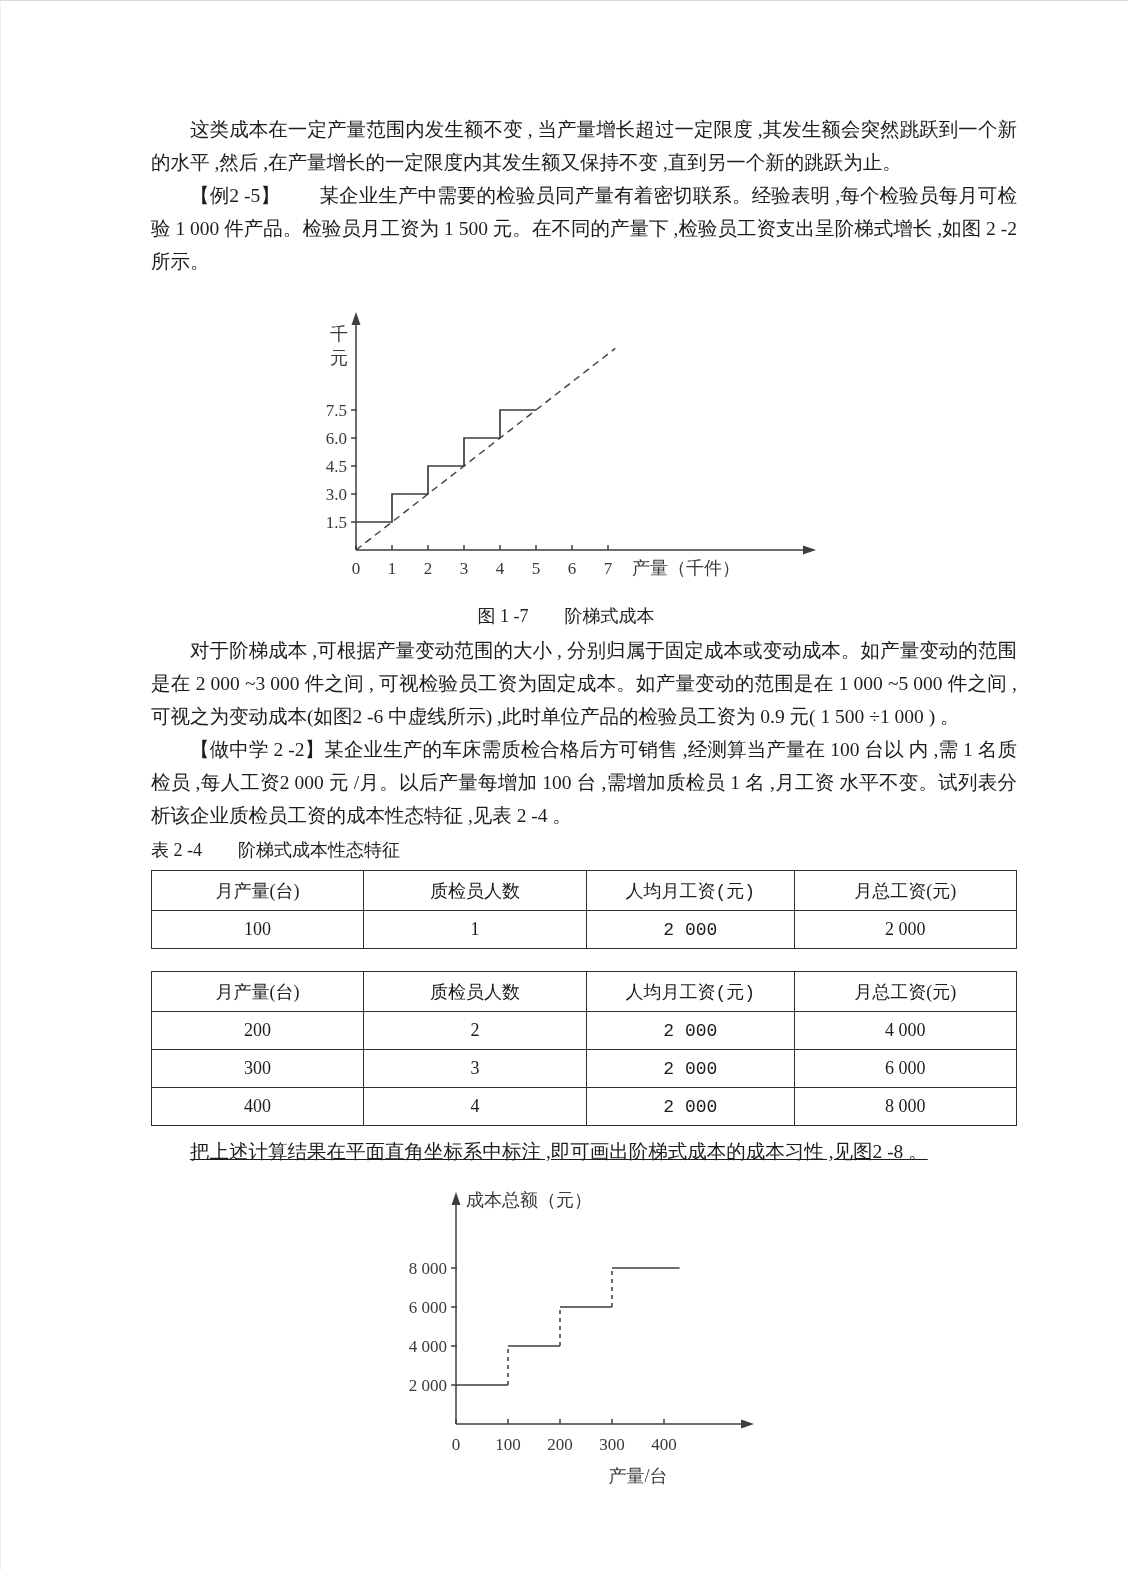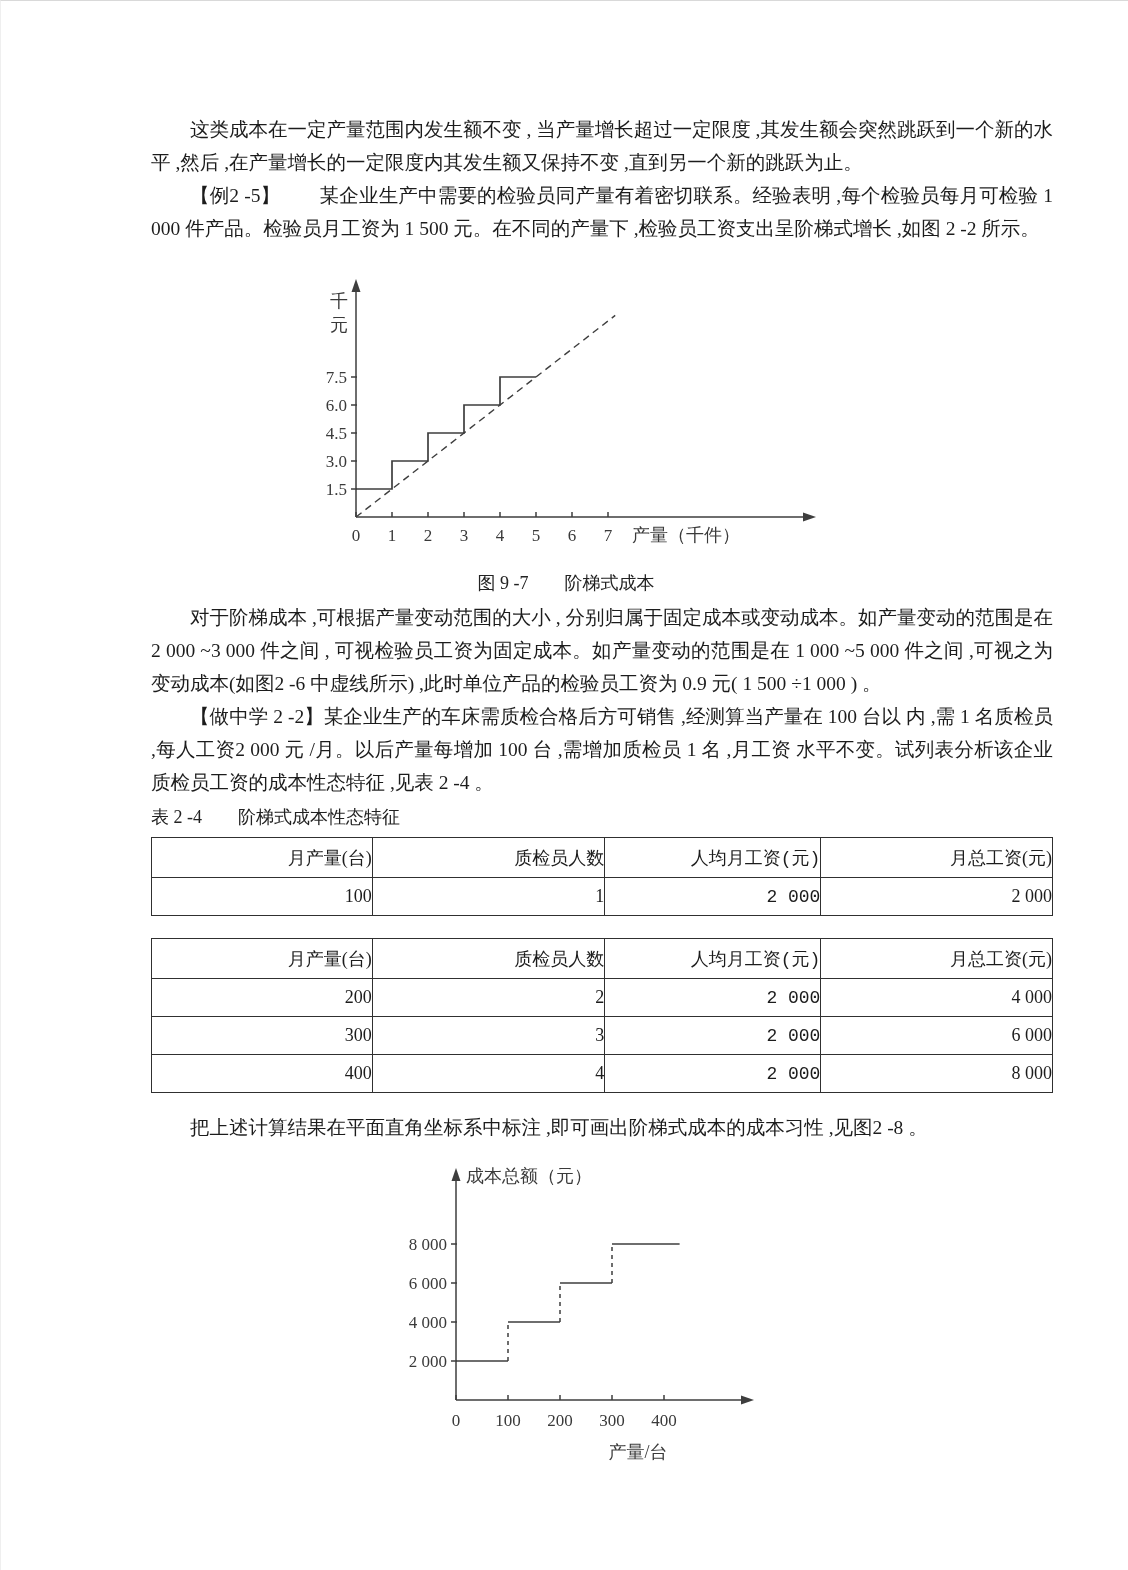--- a/index.html
+++ b/index.html
@@ -4,43 +4,43 @@
 <style>
   * { margin:0; padding:0; box-sizing:border-box; }
   html, body { background:#ffffff; }
   body {
     width:1128px; height:1570px; overflow:hidden; position:relative;
     font-family:"Liberation Serif","DejaVu Serif",serif;
     color:#1e1e1e;
     border-top:1px solid #d9d9d9;
     border-left:1px solid #efefef;
   }
-  .page { padding:112px 75px 0 150px; }
+  .page { padding:112px 111px 0 150px; }
   .para {
     font-size:19.5px; line-height:33px;
     text-align:justify; text-indent:2em;
     color:#1c1c1c;
   }
   .figure1 { margin:20px 0 6px 155px; }
   .figure1 svg { display:block; }
   .fig-caption { width:520px; text-align:center; font-size:18px; margin-top:6px; color:#222; }
   .table-caption { font-size:18px; margin:6px 0 8px; color:#222; }
   .cost-table { width:100%; border-collapse:collapse; table-layout:fixed; }
   .cost-table.first { margin-bottom:22px; }
   .cost-table th, .cost-table td {
-    border:1px solid #303030; text-align:right; vertical-align:middle;
+    border:1px solid #303030; text-align:center; vertical-align:middle;
     font-size:18px; font-weight:normal; color:#1c1c1c;
   }
   .cost-table th { height:40px; }
   .cost-table td { height:38px; }
   .cost-table th:nth-child(1), .cost-table td:nth-child(1) { width:24.5%; }
   .cost-table th:nth-child(2), .cost-table td:nth-child(2) { width:25.8%; }
   .cost-table th:nth-child(3), .cost-table td:nth-child(3) { width:24%;font-family:Liberation Mono, monospace; }
   .cost-table th:nth-child(4), .cost-table td:nth-child(4) { width:25.7%; }
-  .para.after-tables { margin-top:18px; }
+  .para.after-tables { margin-top:9px;text-decoration:underline; }
   .figure2 { margin:6px 0 0 223px; }
   .figure2 svg { display:block; }
 
   
   .ax   { stroke:#3e3e3e; stroke-width:1.5; }
   .ah   { fill:#3e3e3e; }
   .step { stroke:#3e3e3e; stroke-width:1.7; fill:none; }
   .dash { stroke:#3e3e3e; stroke-width:1.4; stroke-dasharray:7 5; fill:none; }
   .dashr{ stroke:#3e3e3e; stroke-width:1.5; stroke-dasharray:4 4; }
   svg text { font-family:"Liberation Serif","DejaVu Serif",serif; fill:#3a3a3a; }
@@ -87,21 +87,21 @@
         <line x1="230" y1="252" x2="230" y2="247" class="ax"></line>
         <text x="230" y="276" class="tick" text-anchor="middle">5</text>
         <line x1="266" y1="252" x2="266" y2="247" class="ax"></line>
         <text x="266" y="276" class="tick" text-anchor="middle">6</text>
         <line x1="302" y1="252" x2="302" y2="247" class="ax"></line>
         <text x="302" y="276" class="tick" text-anchor="middle">7</text>
         <text x="326" y="276" class="axlabel" text-anchor="start">产量（千件）</text>
         <polyline points="50,224 86,224 86,196 122,196 122,168 158,168 158,140 194,140 194,112 230,112" class="step"></polyline>
         <line x1="50" y1="252" x2="309.2" y2="50.39999999999998" class="dash"></line>
       </svg>
-    <figcaption class="fig-caption">图 9 -7　　阶梯式成本</figcaption>
+    <figcaption class="fig-caption">图 1 -7　　阶梯式成本</figcaption>
   </figure>
 
   <p class="para">对于阶梯成本 ,可根据产量变动范围的大小 , 分别归属于固定成本或变动成本。如产量变动的范围是在 2 000 ~3 000 件之间 , 可视检验员工资为固定成本。如产量变动的范围是在 1 000 ~5 000 件之间 ,可视之为变动成本(如图2 -6 中虚线所示) ,此时单位产品的检验员工资为 0.9 元( 1 500 ÷1 000 ) 。</p>
 
   <p class="para">【做中学 2 -2】某企业生产的车床需质检合格后方可销售 ,经测算当产量在 100 台以 内 ,需 1 名质检员 ,每人工资2 000 元 /月。以后产量每增加 100 台 ,需增加质检员 1 名 ,月工资 水平不变。试列表分析该企业质检员工资的成本性态特征 ,见表 2 -4 。</p>
 
   <div class="table-caption">表 2 -4　　阶梯式成本性态特征</div>
 
   <table class="cost-table first" id="table1">
     <thead>

